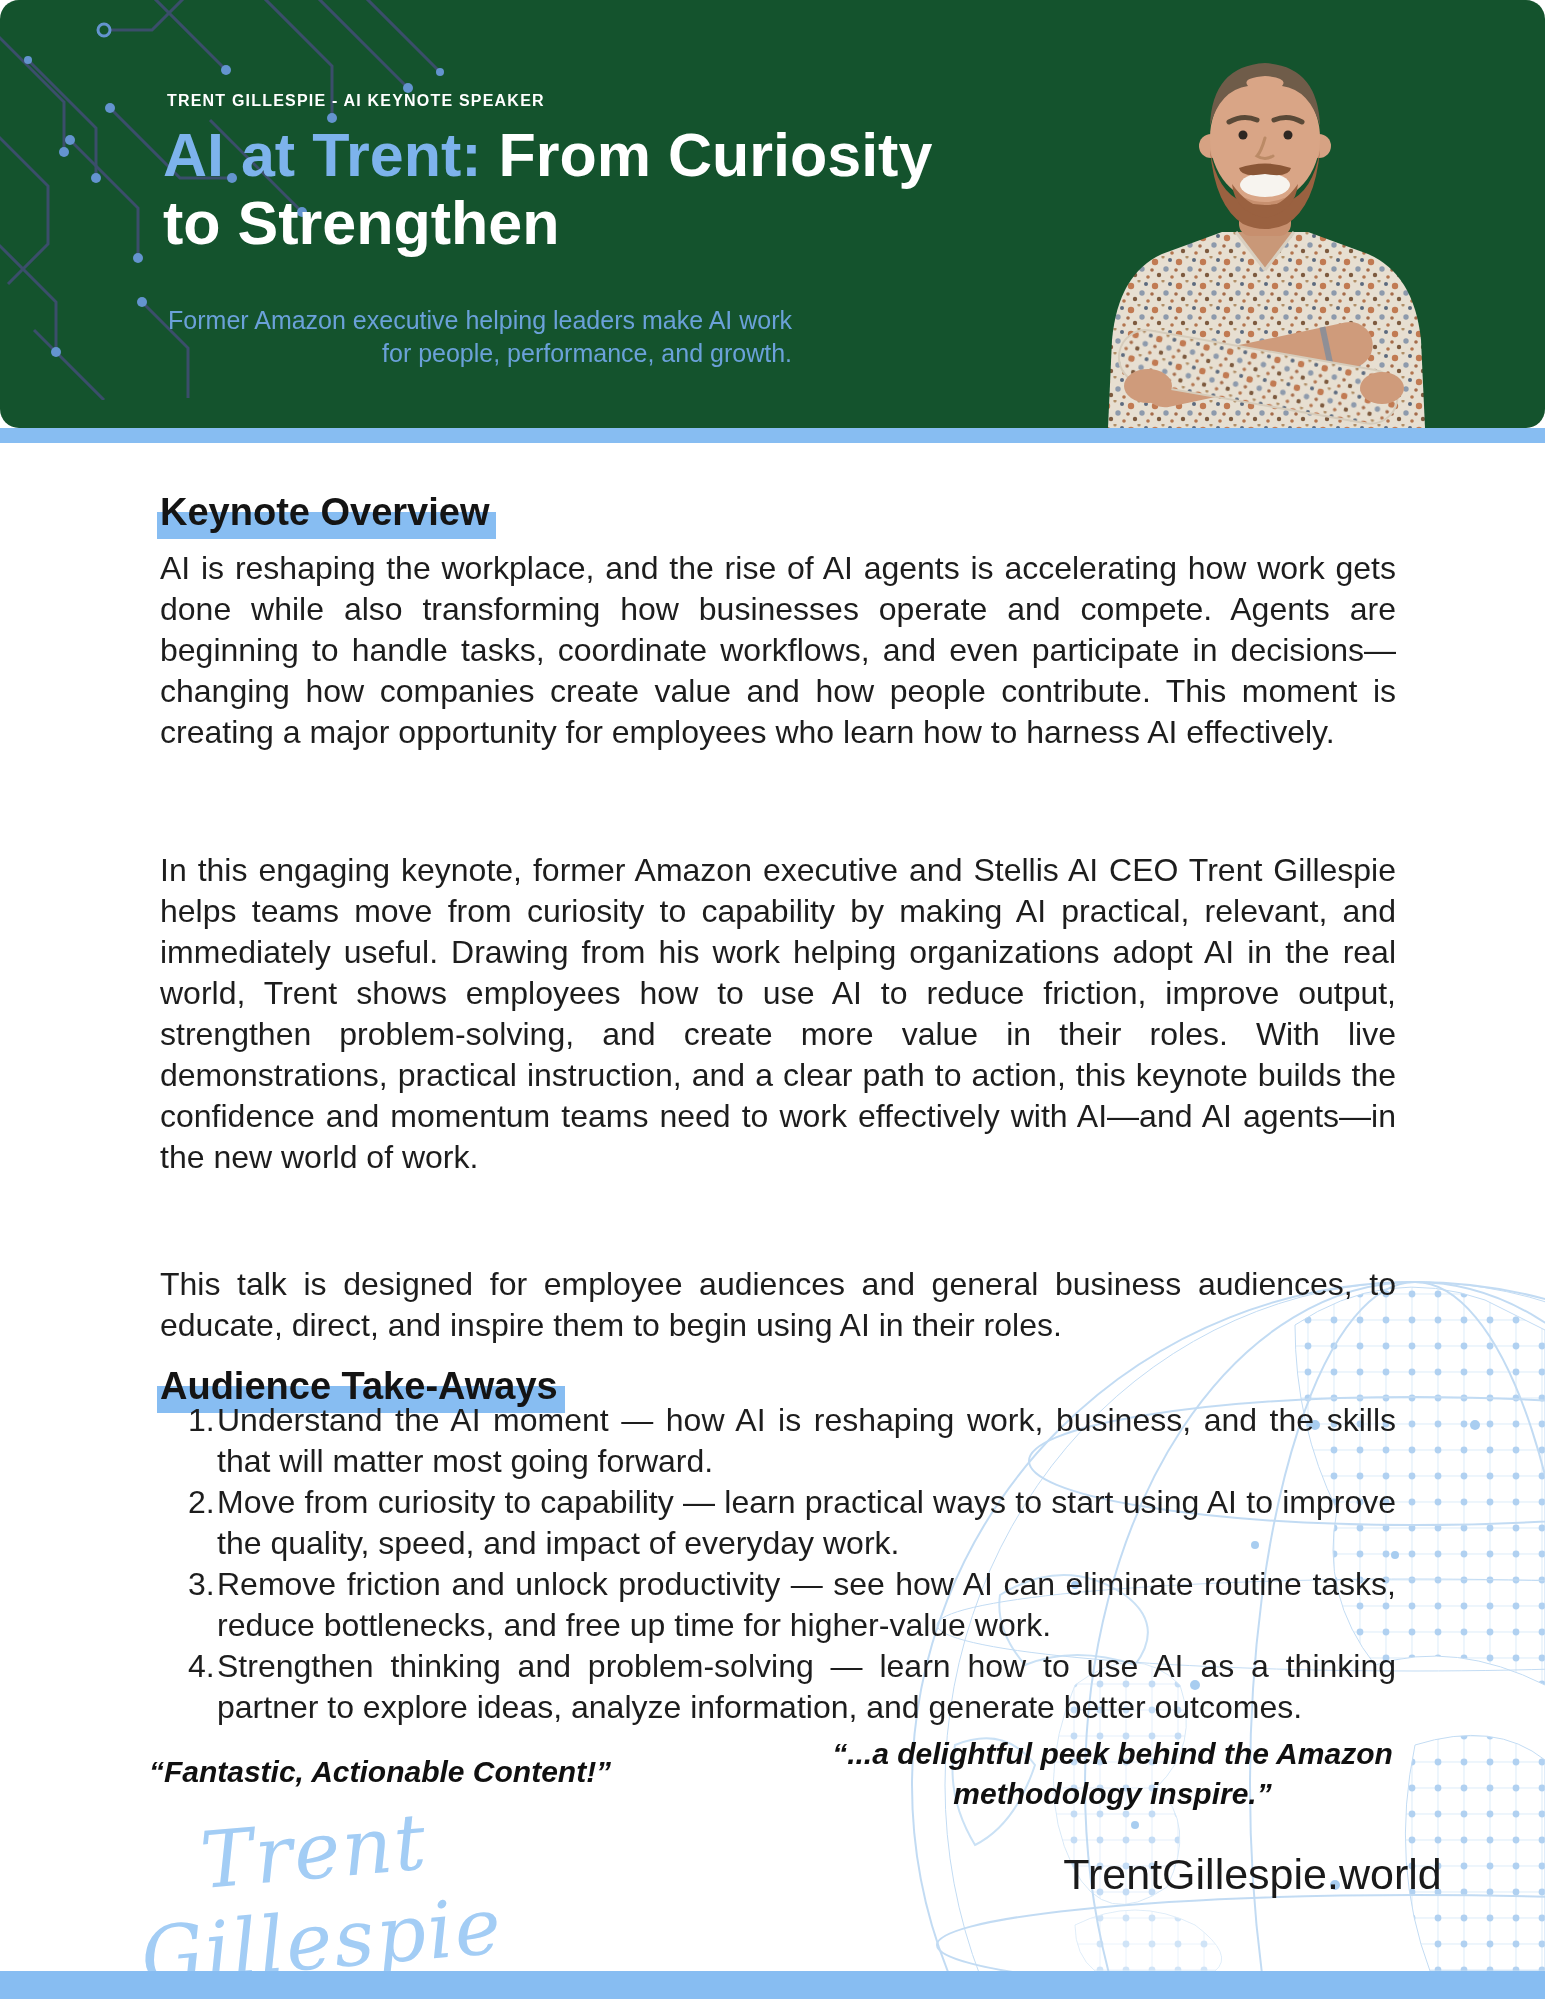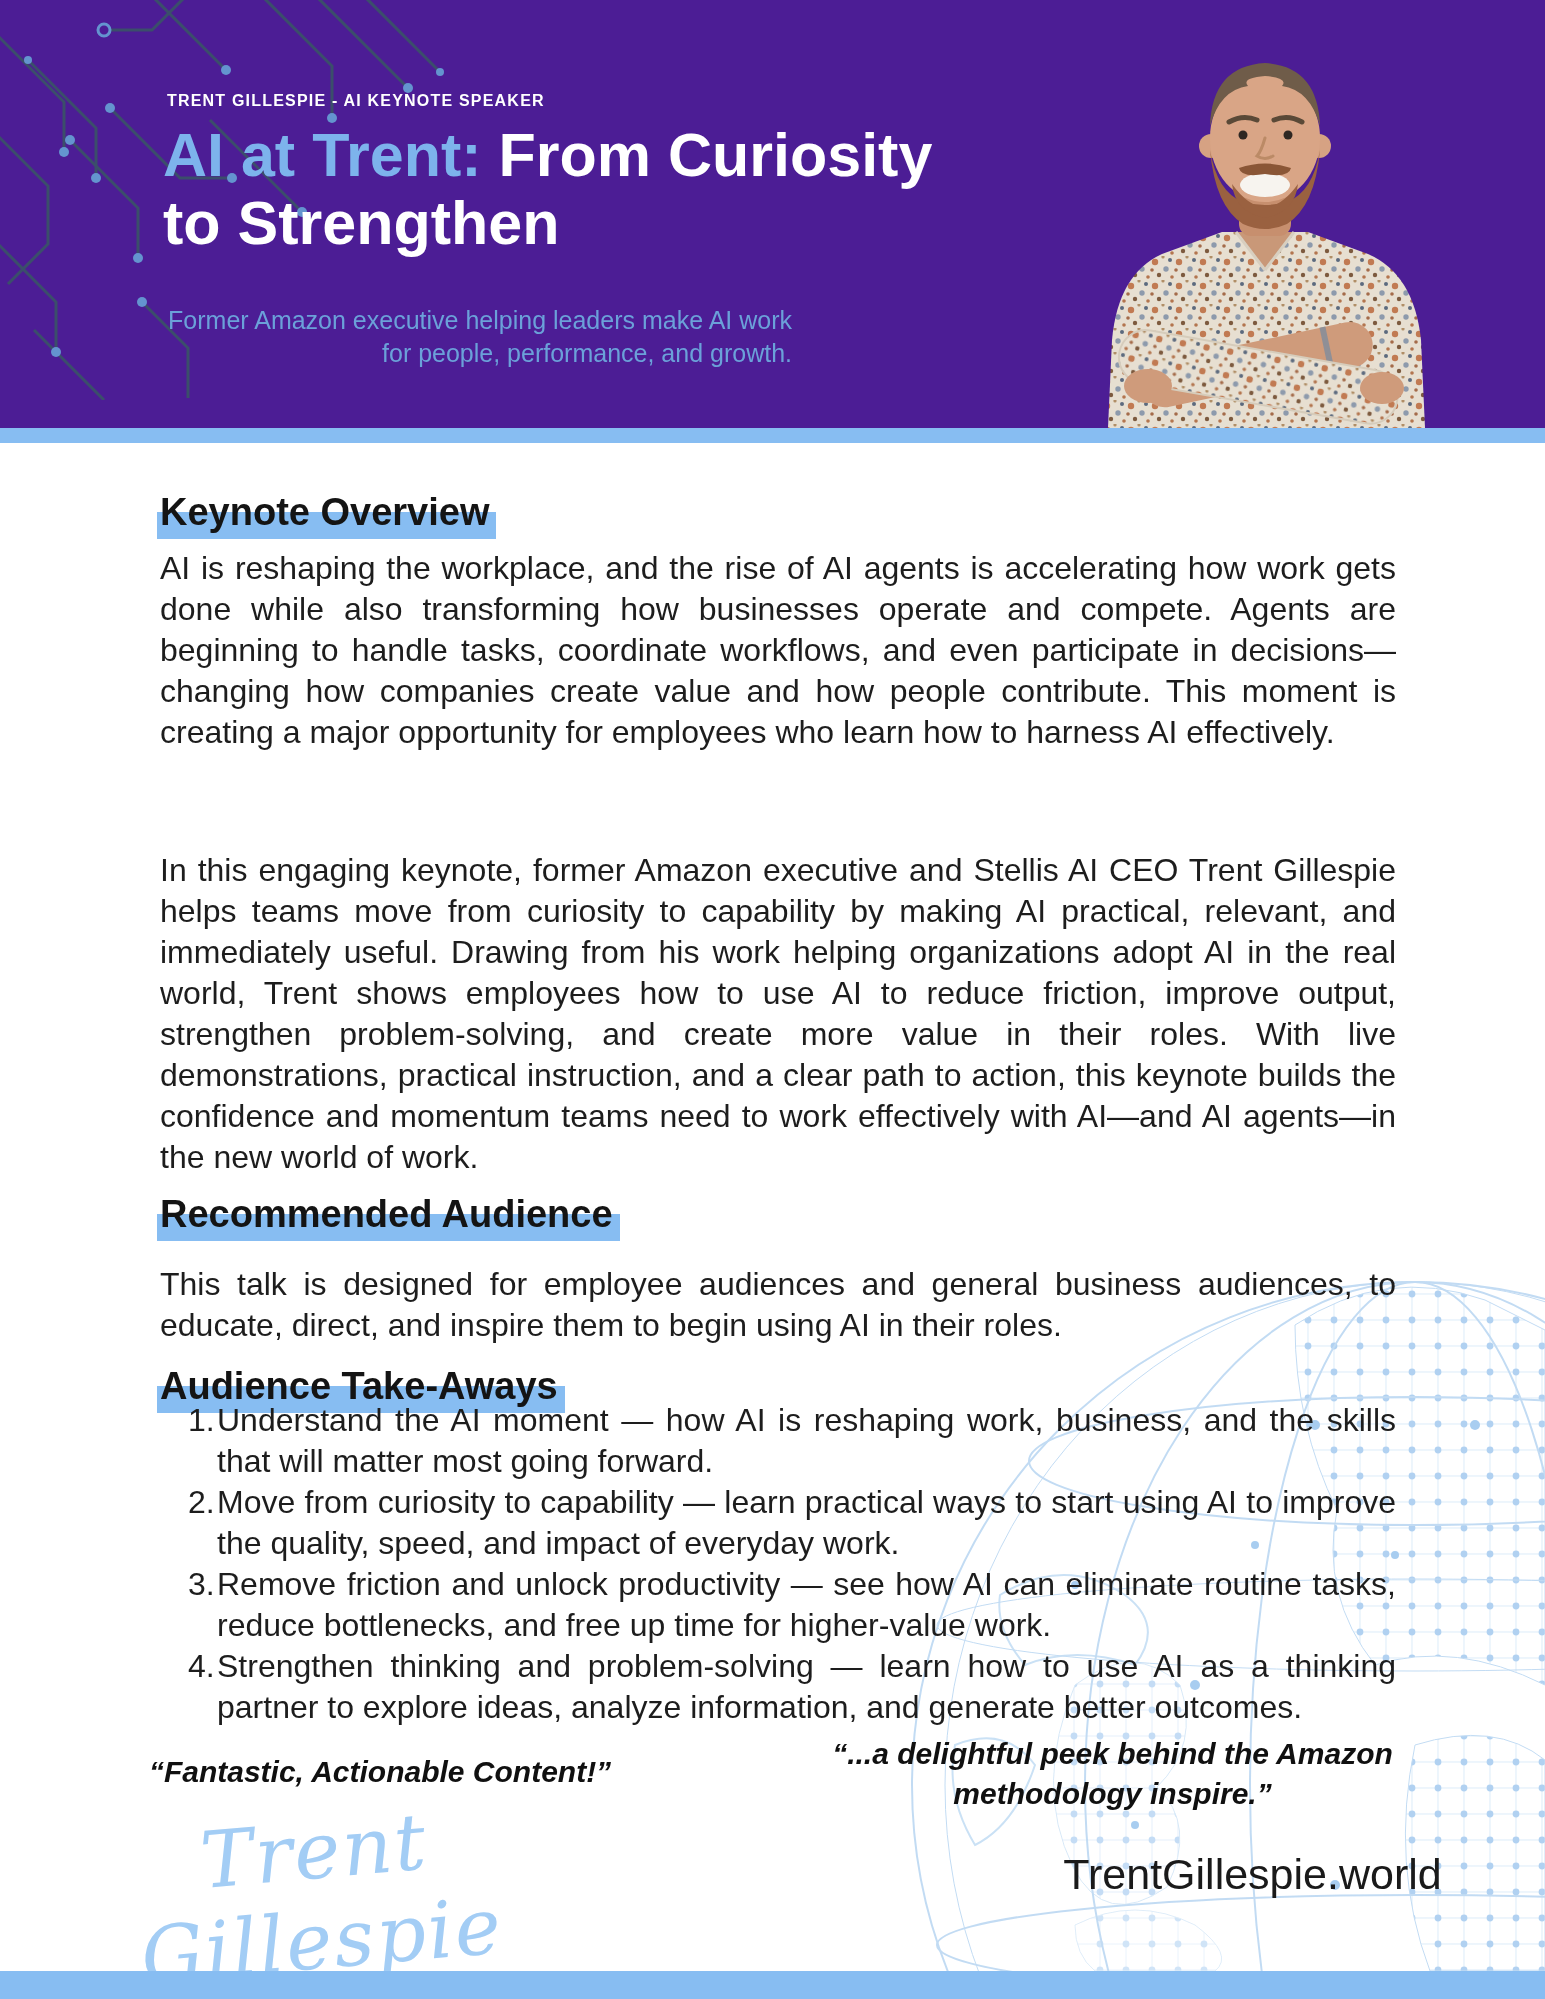--- a/index.html
+++ b/index.html
@@ -2,21 +2,21 @@
 <html><head>
 <meta charset="utf-8">
 <style>
   html,body{margin:0;padding:0;background:#e8e8e8;}
   .page{
     position:relative;width:1545px;height:1999px;margin:0 auto;
     background:#ffffff;overflow:hidden;
     font-family:"Liberation Sans",sans-serif;color:#1e1e1e;
   }
   
-  .header{position:absolute;left:0;top:0;width:1545px;height:428px;background:#4c1d95;overflow:hidden;z-index:2;}
+  .header{position:absolute;left:0;top:0;width:1545px;height:428px;background:#14532d;overflow:hidden;z-index:2;border-radius:19px;}
   .circuit{position:absolute;left:0;top:0;}
   .eyebrow{position:absolute;left:167px;top:92px;font-size:16px;font-weight:bold;letter-spacing:1.2px;color:#ffffff;}
   .title{position:absolute;left:163px;top:121px;font-size:61px;line-height:68px;font-weight:bold;color:#ffffff;white-space:nowrap;}
   .title .accent{color:#7db3ec;}
   .subtitle{position:absolute;left:167px;top:304px;width:625px;font-size:25px;line-height:33px;color:#6ba1d9;text-align:right;}
   .portrait{position:absolute;left:1030px;top:40px;}
   
   .bar{position:absolute;left:0;width:1545px;background:#87bdf2;}
   .bar.top{top:428px;height:15px;z-index:3;}
   .bar.bottom{top:1971px;height:28px;z-index:4;}
@@ -203,23 +203,20 @@
         <circle cx="620" cy="430" r="4"></circle>
     </g>
   </svg>
 
   <h2 class="h2" id="h2-overview">
     <span class="hl">Keynote Overview</span>
   </h2>
   <p class="para" id="p-overview-1">AI is reshaping the workplace, and the rise of AI agents is accelerating how work gets done while also transforming how businesses operate and compete. Agents are beginning to handle tasks, coordinate workflows, and even participate in decisions—changing how companies create value and how people contribute. This moment is creating a major opportunity for employees who learn how to harness AI effectively.</p>
   <p class="para" id="p-overview-2">In this engaging keynote, former Amazon executive and Stellis AI CEO Trent Gillespie helps teams move from curiosity to capability by making AI practical, relevant, and immediately useful. Drawing from his work helping organizations adopt AI in the real world, Trent shows employees how to use AI to reduce friction, improve output, strengthen problem-solving, and create more value in their roles. With live demonstrations, practical instruction, and a clear path to action, this keynote builds the confidence and momentum teams need to work effectively with AI—and AI agents—in the new world of work.</p>
 
-  <h2 class="h2" id="h2-audience">
-    <span class="hl">Recommended Audience</span>
-  </h2>
   <p class="para" id="p-audience">This talk is designed for employee audiences and general business audiences, to educate, direct, and inspire them to begin using AI in their roles.</p>
 
   <h2 class="h2" id="h2-takeaways">
     <span class="hl">Audience Take-Aways</span>
   </h2>
 
   <div class="olist">
     <div class="li">
       <span class="num">1.</span>
       <span>Understand the AI moment — how AI is reshaping work, business, and the skills that will matter most going forward.</span>

